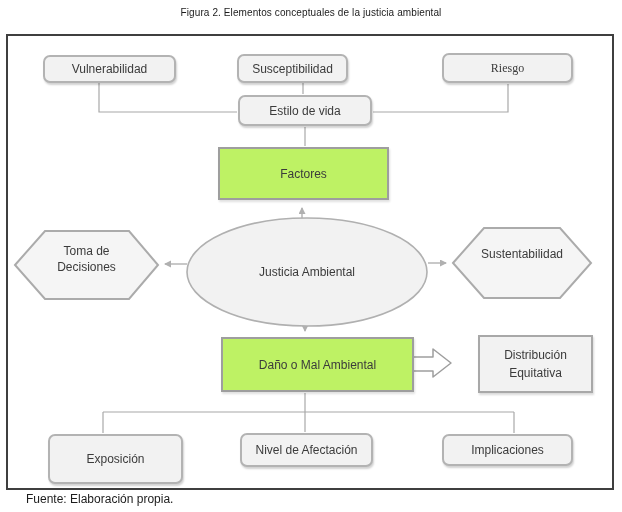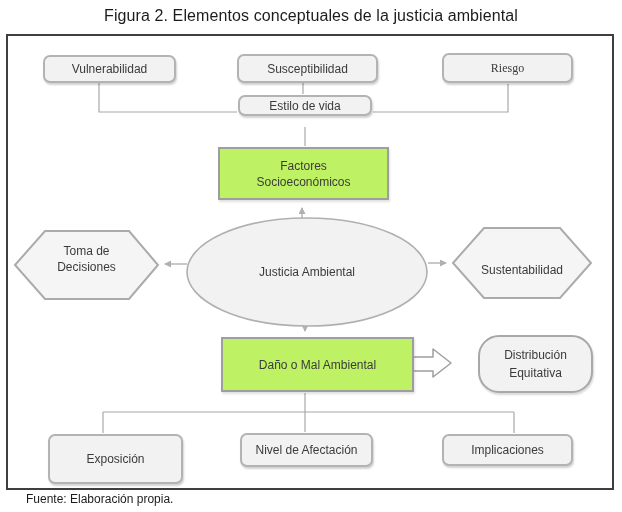--- a/index.html
+++ b/index.html
@@ -2,57 +2,57 @@
 <html><head>
 <meta charset="utf-8">
 <style>
   html,body{margin:0;padding:0;background:#ffffff;}
   #stage{
     position:relative;width:622px;height:512px;background:#ffffff;
     font-family:"Liberation Sans",sans-serif;overflow:hidden;
   }
   .title{
     position:absolute;left:0;top:7px;width:622px;text-align:center;
-    font-size:16px;color:#1c1c1c;letter-spacing:0.1px;
+    font-size:10px;color:#1c1c1c;letter-spacing:0.1px;
   }
   .frame{
     position:absolute;left:6px;top:34px;width:604px;height:452px;
     border:2px solid #3f3f3f;background:#ffffff;
   }
   .footer{
     position:absolute;left:26px;top:492px;font-size:12px;color:#1c1c1c;
   }
   svg.layer{position:absolute;left:0;top:0;width:622px;height:512px;}
   .node{
     position:absolute;display:flex;flex-direction:column;justify-content:center;
     align-items:center;text-align:center;font-size:12px;color:#3b3b3b;
     line-height:16px;box-sizing:border-box;
   }
   .box-rounded{
     background:#f2f2f2;border:2px solid #b3b3b3;border-radius:7px;
     box-shadow:1px 2px 2px rgba(0,0,0,0.18);
   }
   .box-rounded-lg{
-    background:#f2f2f2;border:2px solid #a8a8a8;border-radius:21px;
+    background:#f2f2f2;border:2px solid #a8a8a8;border-radius:0;
     box-shadow:1px 2px 2px rgba(0,0,0,0.15);
   }
   .box-square{
     background:#bef264;border:2px solid #9e9e9e;
     box-shadow:1px 2px 2px rgba(0,0,0,0.12);
   }
   .overlay-label{background:transparent;border:none;}
   
   #n-vulnerabilidad{left:43px;top:55px;width:133px;height:28px;}
-  #n-susceptibilidad{left:237px;top:54px;width:141px;height:29px;}
+  #n-susceptibilidad{left:237px;top:54px;width:111px;height:29px;}
   #n-riesgo{left:442px;top:53px;width:131px;height:30px;font-family:Liberation Serif, serif;}
-  #n-estilo{left:238px;top:95px;width:134px;height:21px;}
+  #n-estilo{left:238px;top:95px;width:134px;height:31px;}
   #n-factores{left:218px;top:147px;width:171px;height:53px;}
   #n-justicia{left:187px;top:218px;width:240px;height:108px;}
   #n-toma{left:15px;top:231px;width:143px;height:55px;}
-  #n-sustentabilidad{left:453px;top:244px;width:138px;height:52px;text-align:center;}
+  #n-sustentabilidad{left:453px;top:228px;width:138px;height:52px;text-align:center;}
   #n-dano{left:221px;top:337px;width:193px;height:55px;}
   #n-distribucion{left:478px;top:335px;width:115px;height:58px;line-height:18px;}
   #n-exposicion{left:48px;top:434px;width:135px;height:50px;}
   #n-nivel{left:240px;top:433px;width:133px;height:34px;}
   #n-implicaciones{left:442px;top:434px;width:131px;height:32px;}
 </style>
 </head>
 <body>
 
 <div id="stage">
@@ -101,21 +101,20 @@
     <span>Susceptibilidad</span>
   </div>
   <div class="node box-rounded" id="n-riesgo">
     <span>Riesgo</span>
   </div>
   <div class="node box-rounded" id="n-estilo">
     <span>Estilo de vida</span>
   </div>
   <div class="node box-square" id="n-factores">
     <span>Factores</span>
-    <span>Socioeconómicos</span>
   </div>
   <div class="node overlay-label" id="n-justicia">
     <span>Justicia Ambiental</span>
   </div>
   <div class="node overlay-label" id="n-toma">
     <span>Toma de</span>
     <span>Decisiones</span>
   </div>
   <div class="node overlay-label" id="n-sustentabilidad">
     <span>Sustentabilidad</span>

